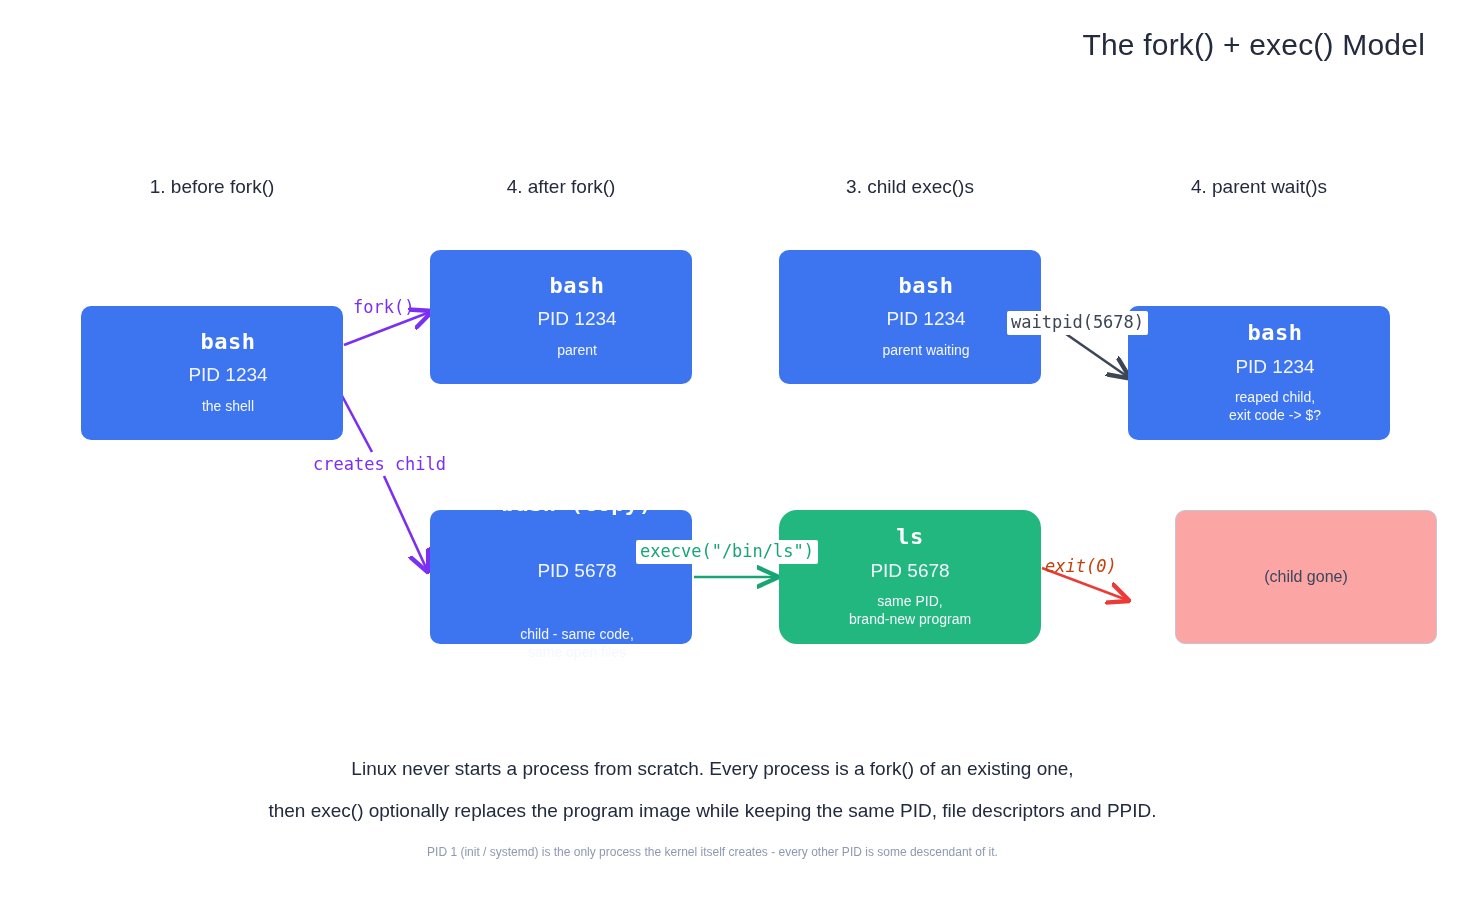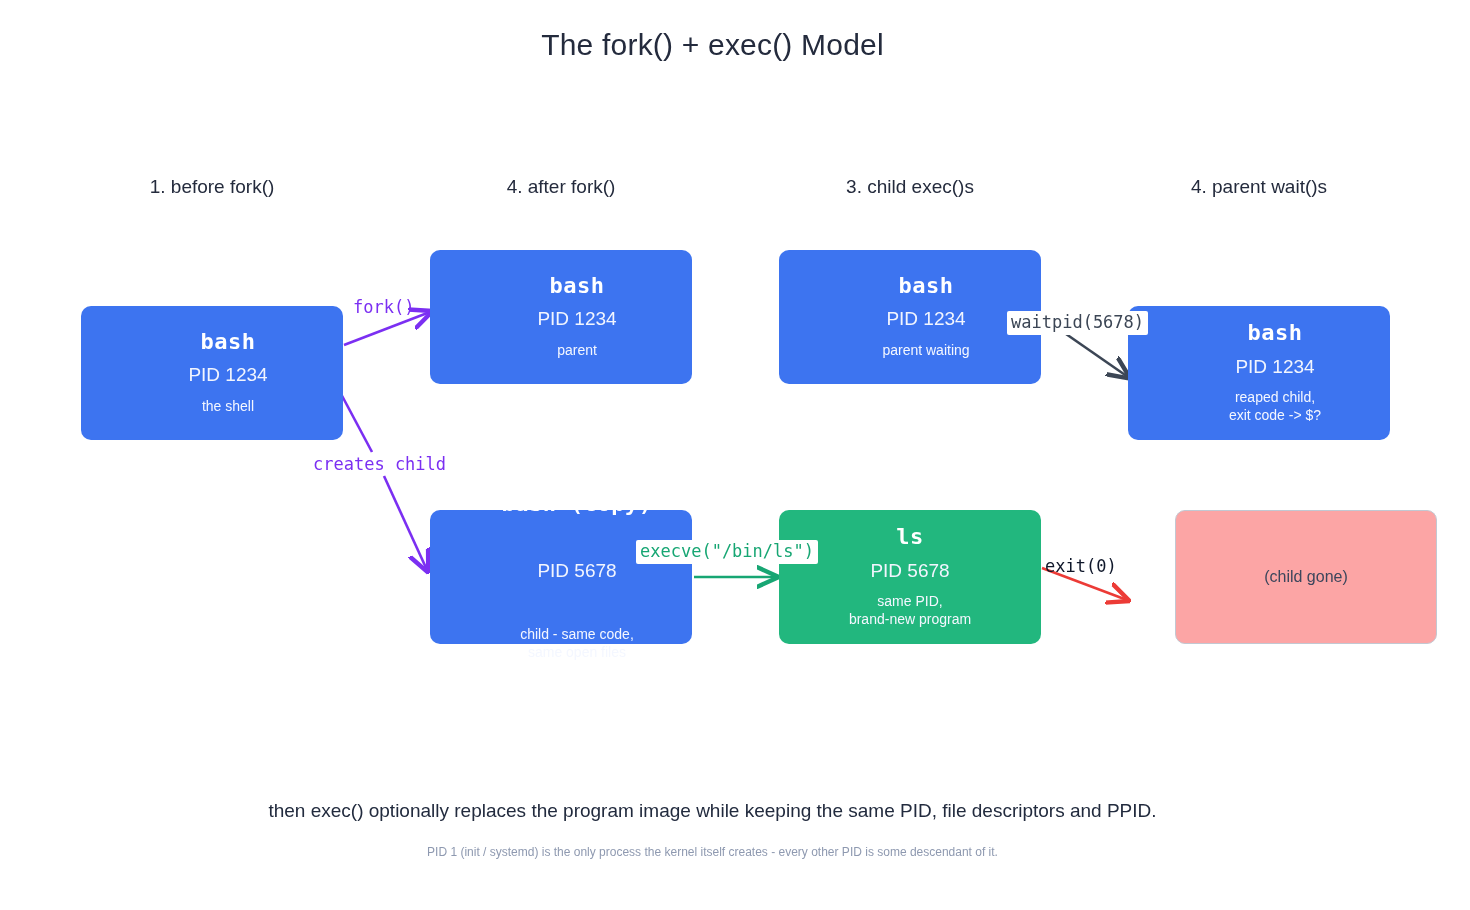--- a/index.html
+++ b/index.html
@@ -18,21 +18,21 @@
   #canvas {
     position: absolute;
     inset: 0;
   }
   
   .title {
     position: absolute;
     left: 0;
     top: 28px;
     width: 1425px;
-    text-align: center;
+    text-align: right;
     font-size: 30px;
     color: #242b3d;
     letter-spacing: 0.2px;
     white-space: nowrap;
   }
   
   .stage-label {
     position: absolute;
     font-size: 19px;
     color: #242b3d;
@@ -45,21 +45,21 @@
     border-radius: 10px;
     box-sizing: border-box;
     display: flex;
     flex-direction: column;
     align-items: center;
     justify-content: center;
     color: #ffffff;
     text-align: center;
   }
   .node.blue  { background: #3d74f0; padding-left: 32px; }
-  .node.green { background: #22b77e; }
+  .node.green { background: #22b77e; border-radius: 18px; }
   .node.ghost {
     background: #fca5a5;
     border: 1.5px solid #c2c8d2;
     color: #3c465c;
     margin-left: 47px;
   }
   .node .nm {
     font-family: "DejaVu Sans Mono", "Liberation Mono", monospace;
     font-weight: bold;
     font-size: 22px;
@@ -93,21 +93,21 @@
     line-height: 1.15;
   }
   .edge-label.boxed {
     background: #ffffff;
     padding: 2px 4px;
     border-radius: 2px;
   }
   .c-fork   { color: #7b2ff2; }
   .c-exec   { color: #17a673; }
   .c-wait   { color: #3c4655; }
-  .c-exit   { color: #0f172a; }
+  .c-exit   { color: #c2410c; font-style: italic; }
   
   .foot {
     position: absolute;
     width: 1425px;
     left: 0;
     text-align: center;
     white-space: nowrap;
   }
   .foot.l1, .foot.l2 {
     font-size: 19px;
@@ -204,16 +204,17 @@
   <div class="edge-label c-fork" style="left:353px;top:298px;">fork()</div>
 
   <div class="edge-label c-fork" style="left:313px;top:455px;">creates child</div>
 
   <div class="edge-label boxed c-exec" style="left:636px;top:540px;">execve("/bin/ls")</div>
 
   <div class="edge-label boxed c-wait" style="left:1007px;top:311px;">waitpid(5678)</div>
 
   <div class="edge-label c-exit" style="left:1045px;top:557px;">exit(0)</div>
 
+  <div class="foot l1" style="top:758px;">Linux never starts a process from scratch.  Every process is a fork() of an existing one,</div>
   <div class="foot l2" style="top:800px;">then exec() optionally replaces the program image while keeping the same PID, file descriptors and PPID.</div>
   <div class="foot l3" style="top:845px;">PID 1 (init / systemd) is the only process the kernel itself creates - every other PID is some descendant of it.</div>
 
 </div>
 
 </body></html>

